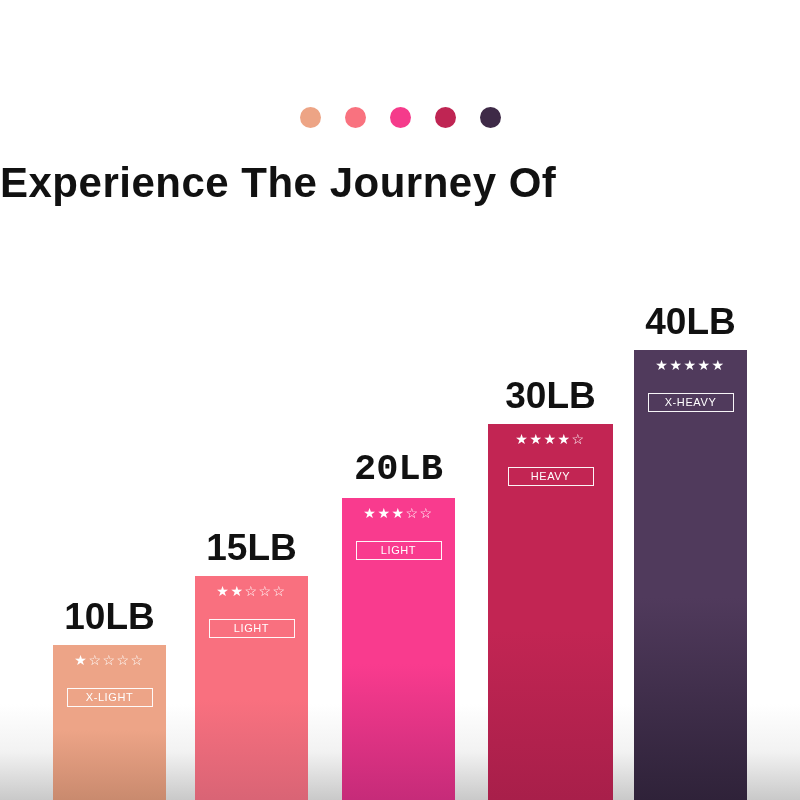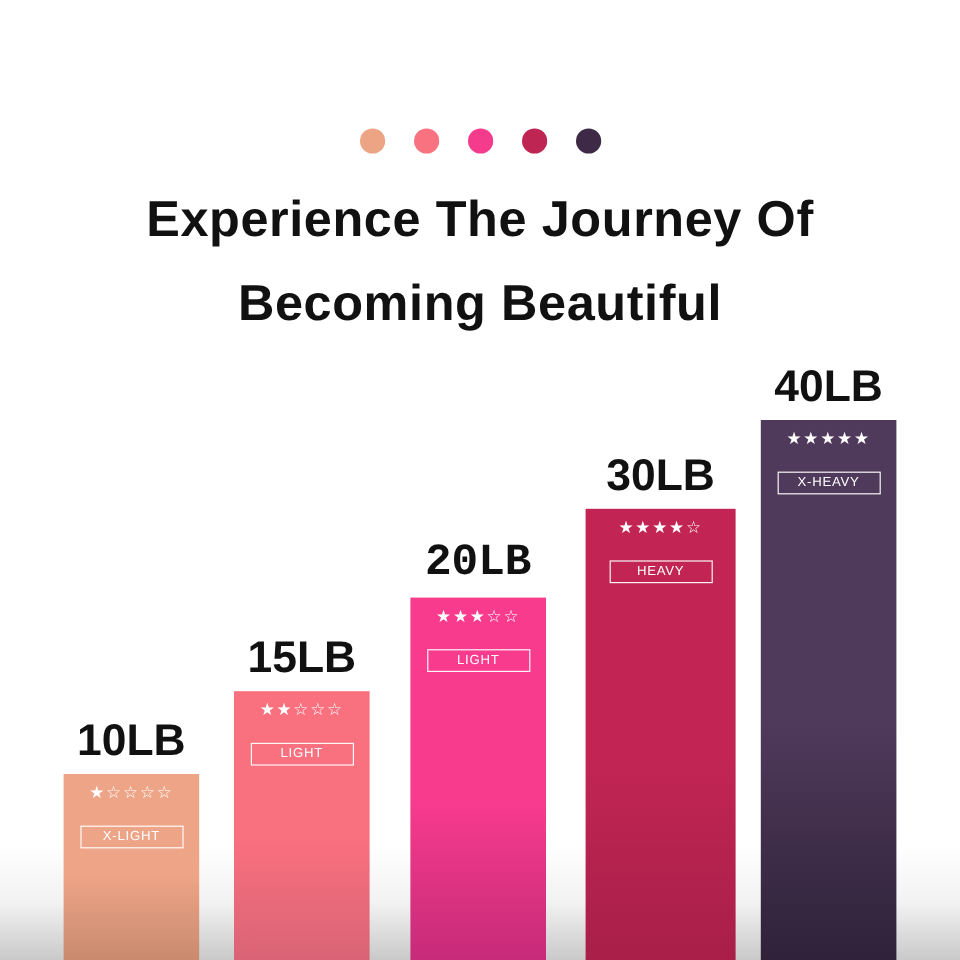--- a/index.html
+++ b/index.html
@@ -42,21 +42,20 @@
     height: 21px;
     border-radius: 50%;
   }
 
   
   #heading {
     position: absolute;
     top: 148px;
     left: 0;
     width: 800px;
-    text-align: center;
     color: #111111;
     font-weight: bold;
     font-size: 42px;
     line-height: 70px;
     letter-spacing: 0.5px;
   }
   #heading .line {
     display: block;
     white-space: nowrap;
   }
@@ -123,21 +122,20 @@
   <div id="dot-row">
     <span class="dot" style="background: rgb(237, 164, 133);"></span>
     <span class="dot" style="background: rgb(249, 114, 127);"></span>
     <span class="dot" style="background: rgb(245, 59, 139);"></span>
     <span class="dot" style="background: rgb(191, 37, 83);"></span>
     <span class="dot" style="background: rgb(62, 42, 71);"></span>
   </div>
 
   <div id="heading">
     <span class="line">Experience The Journey Of</span>
-    <span class="line">Becoming Beautiful</span>
   </div>
 
   <div id="chart">
       <div class="bar-group" style="left: 53px; width: 113px; height: 215px;">
         <div class="bar" style="height: 155px; background: linear-gradient(rgb(237, 164, 135) 0%, rgb(237, 164, 135) 55%, rgb(201, 138, 110) 100%);"></div>
         <div class="bar-weight" style="bottom: 165px;">10LB</div>
         <div class="bar-badge" style="bottom: 93px;">
           <div class="stars">★☆☆☆☆</div>
           <div class="level-box">X-LIGHT</div>
         </div>

